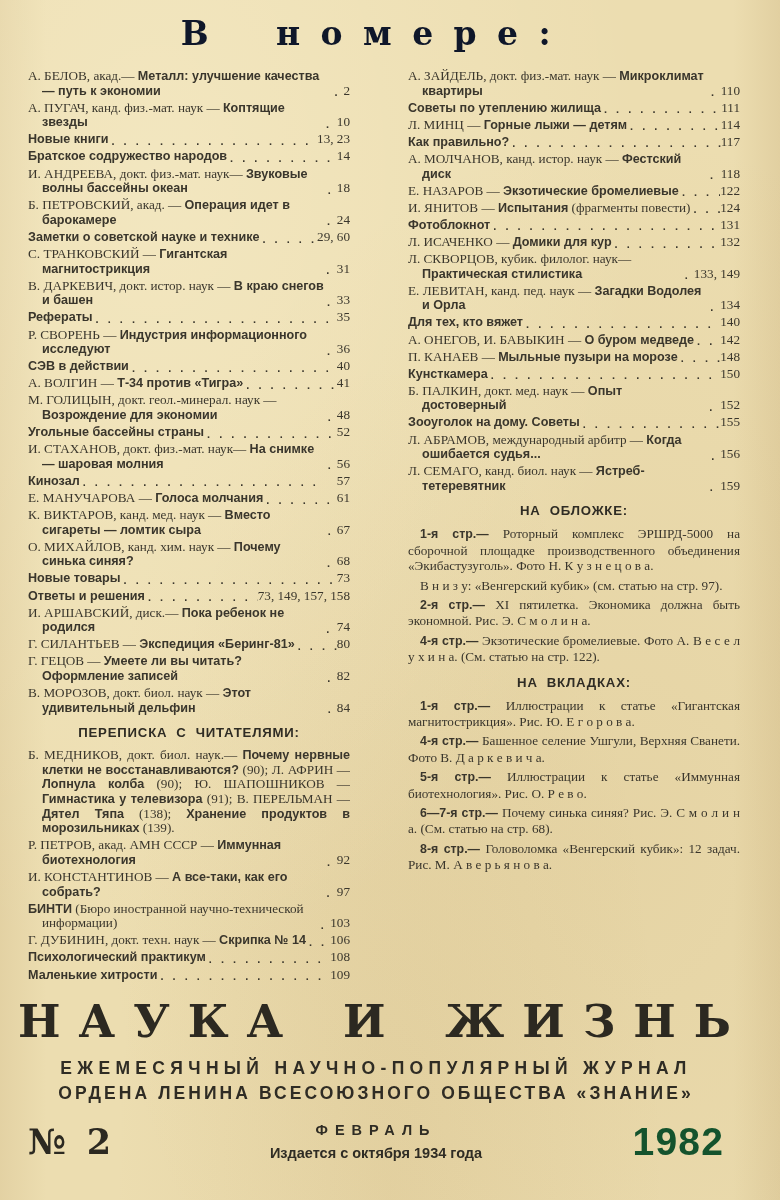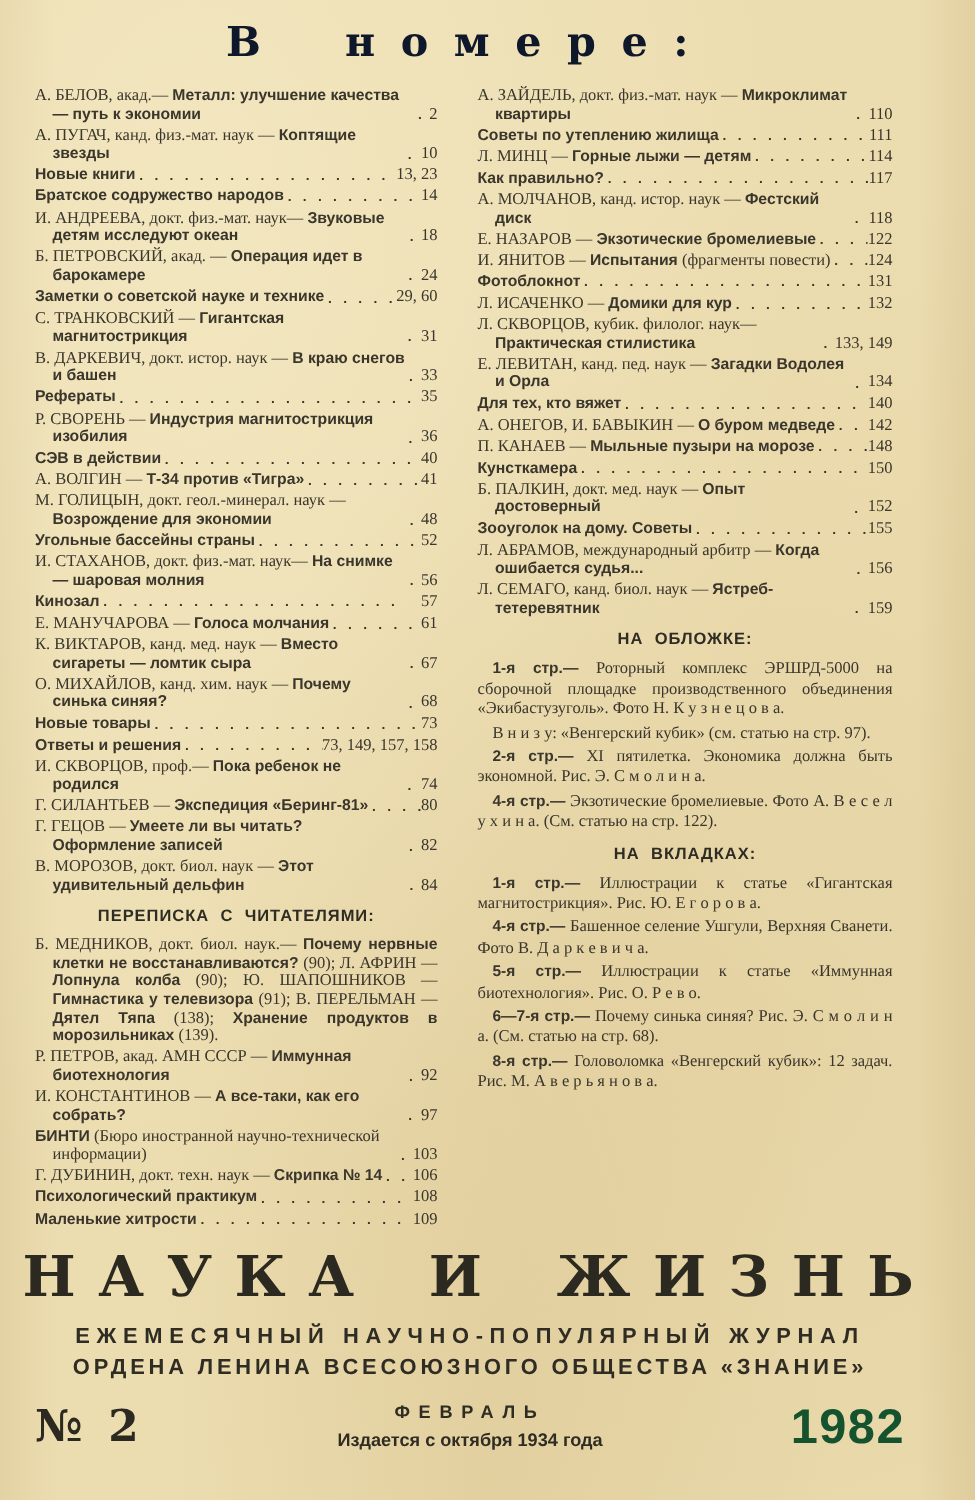--- a/index.html
+++ b/index.html
@@ -19,21 +19,21 @@
     text-align:center;
     font-family:"DejaVu Serif", serif;
     font-weight:bold;
     font-size:33px;
     letter-spacing:0.62em;
     word-spacing:0.45em;
     color:#0f172a;
     margin:2px 0 16px 0;
     white-space:nowrap;
   }
-  .cols{display:flex;gap:32px;}
+  .cols{display:flex;gap:58px;}
   .col-left{width:322px;flex:0 0 322px;}
   .col-right{width:332px;flex:0 0 332px;}
   .entry{display:flex;align-items:flex-end;margin-bottom:2.5px;}
   .etext{flex:0 1 auto;padding-left:14px;text-indent:-14px;font-size:12.6px;line-height:14.6px;}
   .sn{font-family:"Liberation Serif", serif;font-size:13.2px;}
   .sb{font-family:"Liberation Sans", sans-serif;font-weight:bold;}
   .leader{
     flex:1 1 8px;min-width:6px;overflow:hidden;white-space:nowrap;
     font-weight:bold;font-size:11px;letter-spacing:3px;padding:0 3px;
     color:#3a362c;
@@ -98,21 +98,21 @@
           <div class="etext"><span class="sb">Новые книги</span></div>
           <span class="leader">. . . . . . . . . . . . . . . . . . . .</span>
           <span class="pg">13, 23</span>
         </div>
         <div class="entry">
           <div class="etext"><span class="sb">Братское содружество народов</span></div>
           <span class="leader">. . . . . . . . . . . . . . . . . . . .</span>
           <span class="pg">14</span>
         </div>
         <div class="entry">
-          <div class="etext"><span class="sn">И. АНДРЕЕВА, докт. физ.-мат. наук— </span><span class="sb">Звуковые детям исследуют океан</span></div>
+          <div class="etext"><span class="sn">И. АНДРЕЕВА, докт. физ.-мат. наук— </span><span class="sb">Звуковые волны бассейны океан</span></div>
           <span class="leader">. . . . . . . . . . . . . . . . . . . .</span>
           <span class="pg">18</span>
         </div>
         <div class="entry">
           <div class="etext"><span class="sn">Б. ПЕТРОВСКИЙ, акад. — </span><span class="sb">Операция идет в барокамере</span></div>
           <span class="leader">. . . . . . . . . . . . . . . . . . . .</span>
           <span class="pg">24</span>
         </div>
         <div class="entry">
           <div class="etext"><span class="sb">Заметки о советской науке и технике</span></div>
@@ -128,21 +128,21 @@
           <div class="etext"><span class="sn">В. ДАРКЕВИЧ, докт. истор. наук — </span><span class="sb">В краю снегов и башен</span></div>
           <span class="leader">. . . . . . . . . . . . . . . . . . . .</span>
           <span class="pg">33</span>
         </div>
         <div class="entry">
           <div class="etext"><span class="sb">Рефераты</span></div>
           <span class="leader">. . . . . . . . . . . . . . . . . . . .</span>
           <span class="pg">35</span>
         </div>
         <div class="entry">
-          <div class="etext"><span class="sn">Р. СВОРЕНЬ — </span><span class="sb">Индустрия магнитострикция изобилия</span></div>
+          <div class="etext"><span class="sn">Р. СВОРЕНЬ — </span><span class="sb">Индустрия информационного исследуют</span></div>
           <span class="leader">. . . . . . . . . . . . . . . . . . . .</span>
           <span class="pg">36</span>
         </div>
         <div class="entry">
           <div class="etext"><span class="sb">СЭВ в действии</span></div>
           <span class="leader">. . . . . . . . . . . . . . . . . . . .</span>
           <span class="pg">40</span>
         </div>
         <div class="entry">
           <div class="etext"><span class="sn">А. ВОЛГИН — </span><span class="sb">Т-34 против «Тигра»</span></div>
@@ -188,21 +188,21 @@
           <div class="etext"><span class="sb">Новые товары</span></div>
           <span class="leader">. . . . . . . . . . . . . . . . . . . .</span>
           <span class="pg">73</span>
         </div>
         <div class="entry">
           <div class="etext"><span class="sb">Ответы и решения</span></div>
           <span class="leader">. . . . . . . . . . . . . . . . . . . .</span>
           <span class="pg">73, 149, 157, 158</span>
         </div>
         <div class="entry">
-          <div class="etext"><span class="sn">И. СКВОРЦОВ, проф.— </span><span class="sb">Пока ребенок не родился</span></div>
+          <div class="etext"><span class="sn">И. АРШАВСКИЙ, диск.— </span><span class="sb">Пока ребенок не родился</span></div>
           <span class="leader">. . . . . . . . . . . . . . . . . . . .</span>
           <span class="pg">74</span>
         </div>
         <div class="entry">
           <div class="etext"><span class="sn">Г. СИЛАНТЬЕВ — </span><span class="sb">Экспедиция «Беринг-81»</span></div>
           <span class="leader">. . . . . . . . . . . . . . . . . . . .</span>
           <span class="pg">80</span>
         </div>
         <div class="entry">
           <div class="etext"><span class="sn">Г. ГЕЦОВ — </span><span class="sb">Умеете ли вы читать? Оформление записей</span></div>

